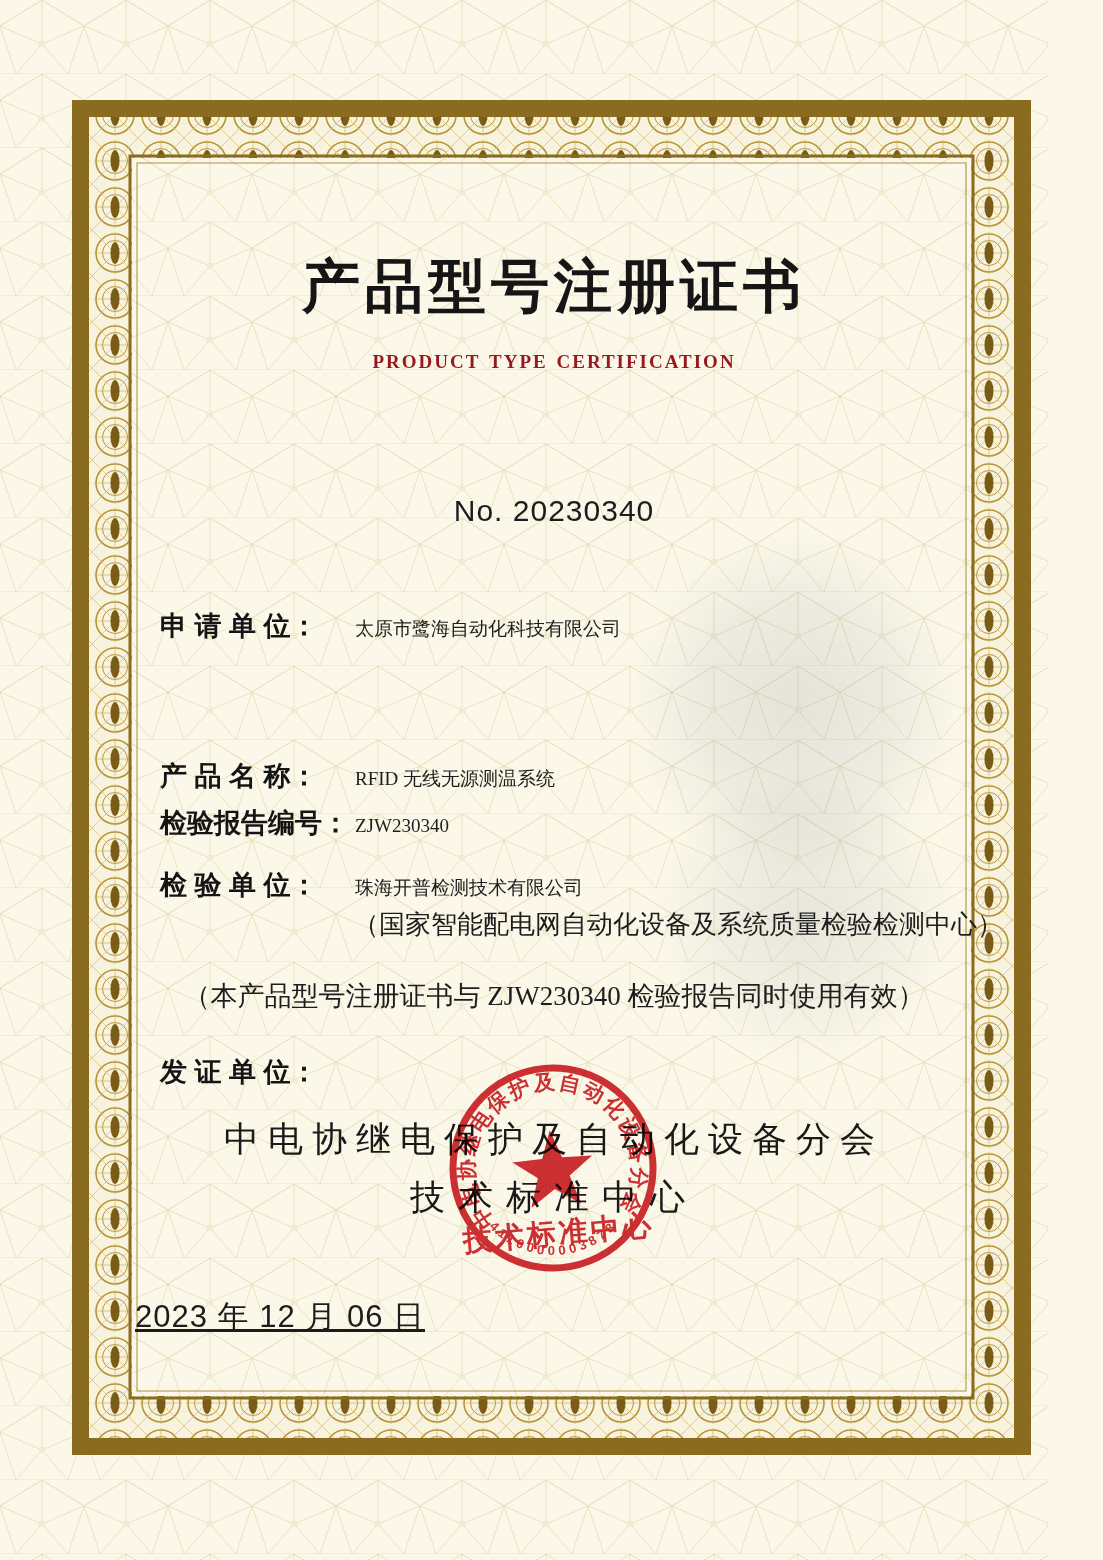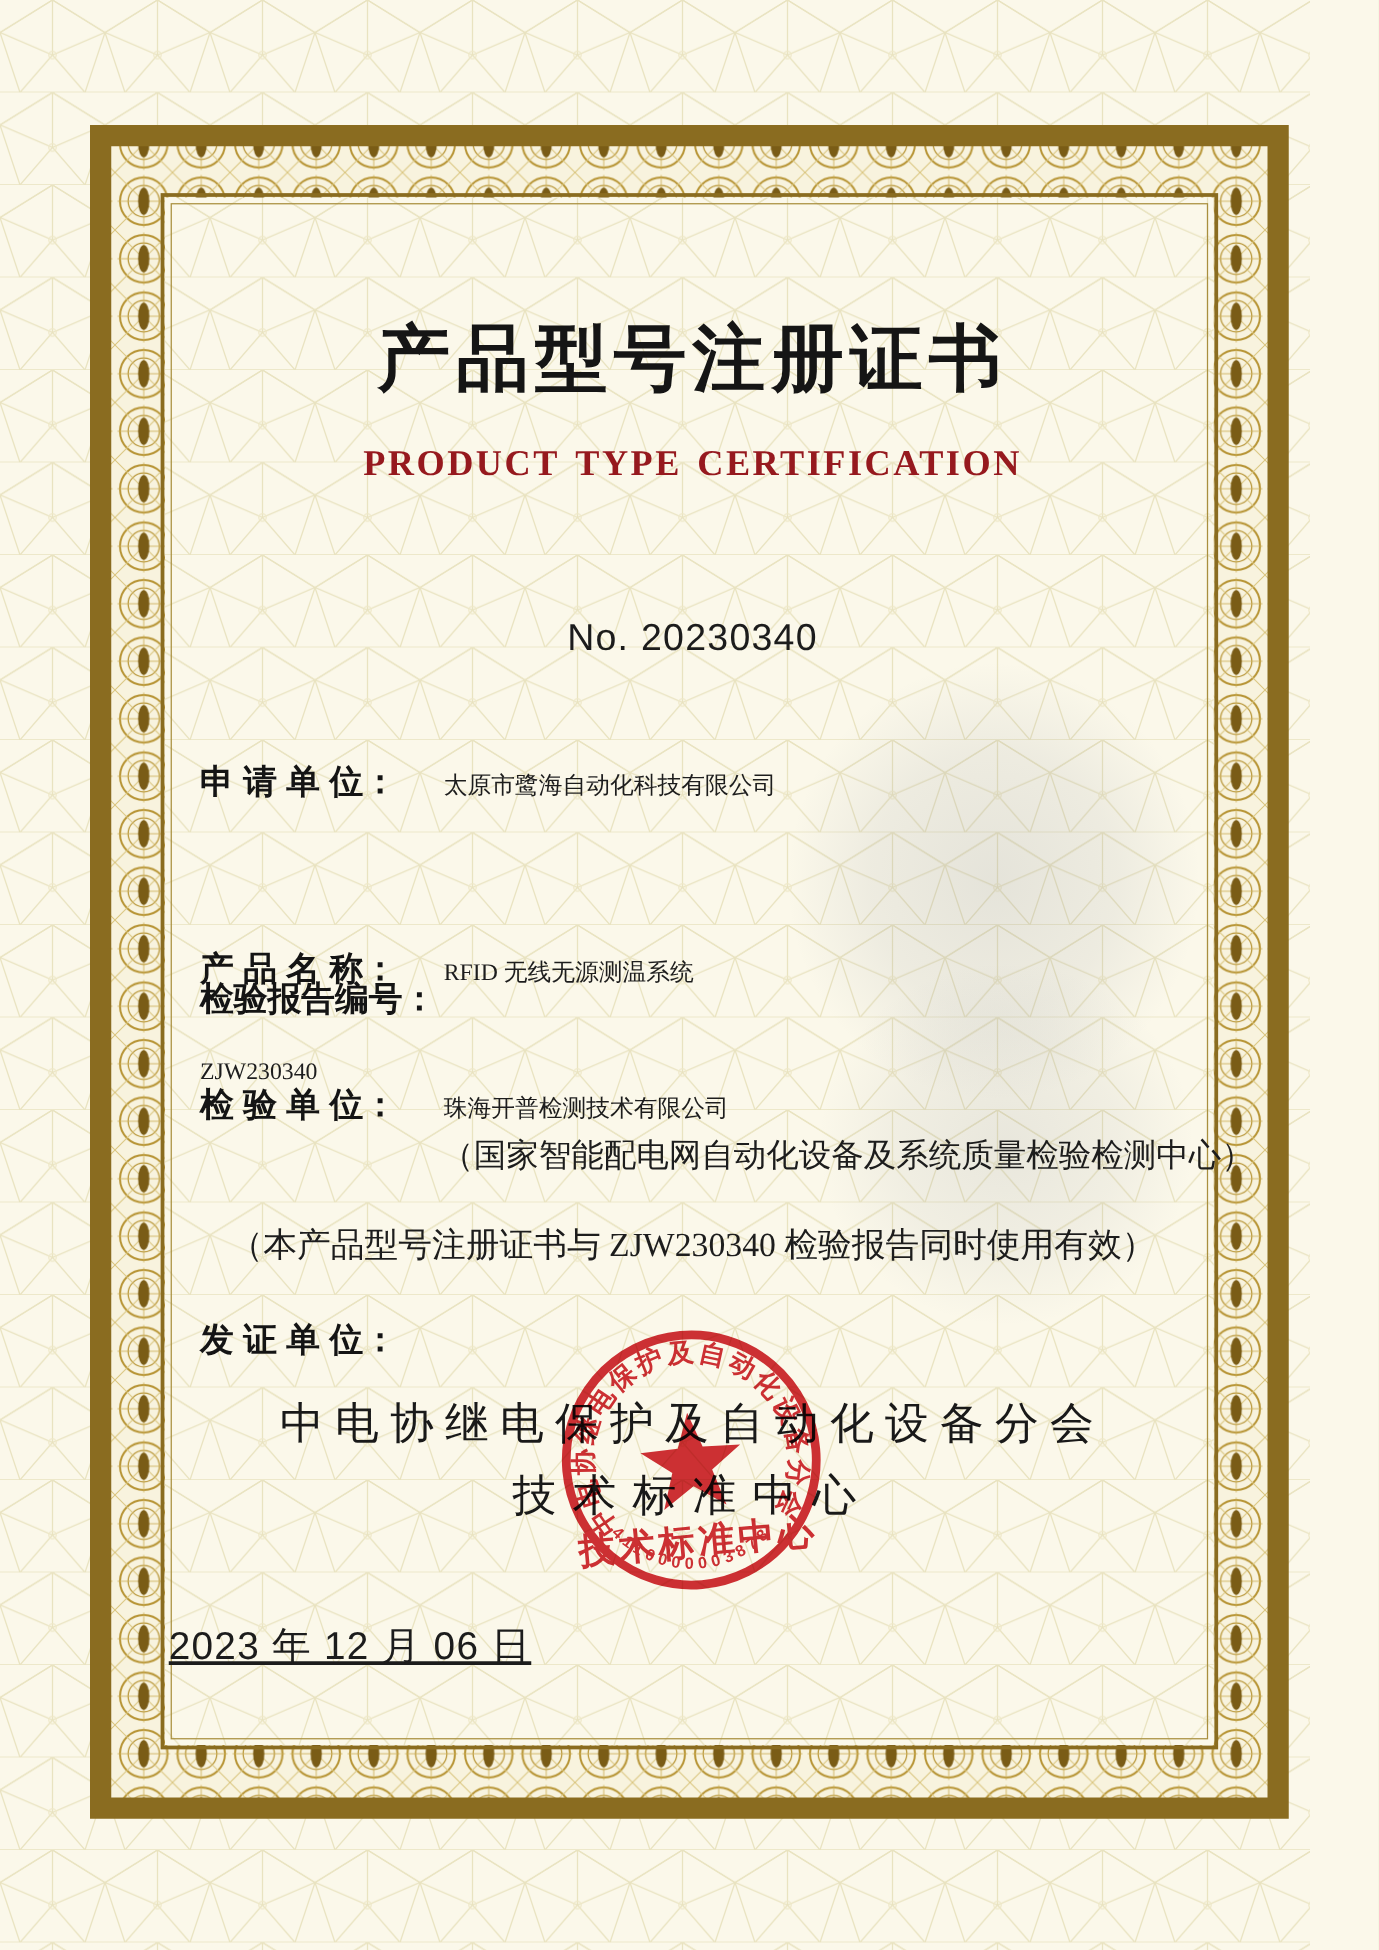--- a/index.html
+++ b/index.html
@@ -18,31 +18,31 @@
   .content{position:absolute;left:135px;top:158px;width:838px;height:1238px;color:#1a1a1a;}
   .title-zh{
     position:absolute;left:0;top:100px;width:838px;margin:0;
     text-align:center;font-family:"Liberation Serif","DejaVu Serif",serif;
     font-size:58px;font-weight:700;letter-spacing:5px;color:#151515;line-height:1;
   }
   .title-en{
     position:absolute;left:0;top:188px;width:838px;
     text-align:center;font-family:"Liberation Serif","DejaVu Serif",serif;
     font-variant:small-caps;text-transform:lowercase;
-    font-size:41px;font-weight:700;letter-spacing:2px;
+    font-size:27px;font-weight:700;letter-spacing:2px;
     color:var(--subtitle-red,#96191e);line-height:1;
   }
   .cert-no{
     position:absolute;left:0;top:338px;width:838px;text-align:center;
     font-size:30px;color:#1c1c1c;letter-spacing:1px;line-height:1;
   }
   .row{position:absolute;left:25px;display:flex;align-items:baseline;line-height:1.2;white-space:nowrap;}
   .row .lbl{display:inline-block;min-width:195px;font-weight:700;font-size:27px;color:#141414;}
   .row .val{font-family:"Liberation Serif","DejaVu Serif",serif;font-size:19px;color:#1d1d1d;margin-top:32px;}
-  .r1{top:428px;} .r2{top:496px;} .r3{top:578px;} .r4{top:625px;flex-direction:column;} .r5{top:687px;}
+  .r1{top:428px;} .r2{top:496px;} .r3{top:578px;} .r4{top:625px;} .r5{top:687px;}
   .note1{position:absolute;left:218px;top:751px;font-size:26px;color:#1d1d1d;
          font-family:"Liberation Serif","DejaVu Serif",serif;white-space:nowrap;line-height:1.2;}
   .note2{position:absolute;left:0;top:822px;width:838px;text-align:center;font-size:27px;
          font-family:Liberation Serif, serif;color:#1d1d1d;white-space:nowrap;line-height:1.2;}
   .issuer-label{position:absolute;left:25px;top:896px;font-weight:700;font-size:27px;color:#141414;white-space:nowrap;}
   .issuer1{position:absolute;left:0;top:962px;width:838px;text-align:center;
            font-size:35px;color:#191919;letter-spacing:9px;line-height:1.1;white-space:nowrap;}
   .issuer2{position:absolute;left:0;top:1020px;width:838px;text-align:center;
            font-size:35px;color:#191919;letter-spacing:13px;line-height:1.1;white-space:nowrap;}
   .issue-date{position:absolute;left:0;top:1142px;width:838px;text-align:left;

